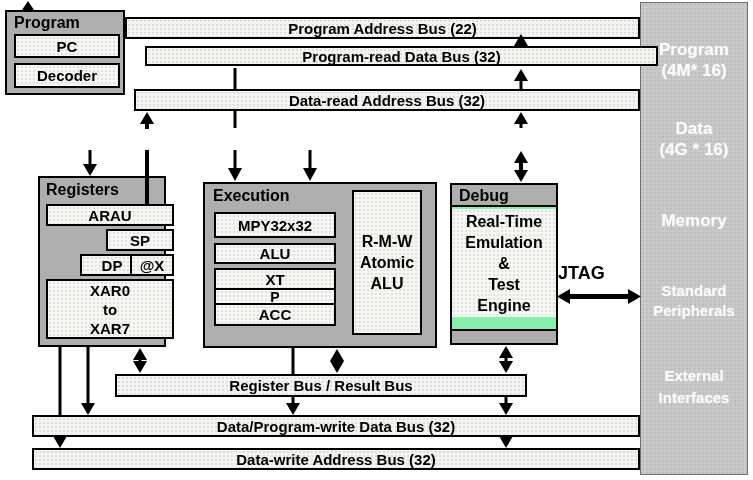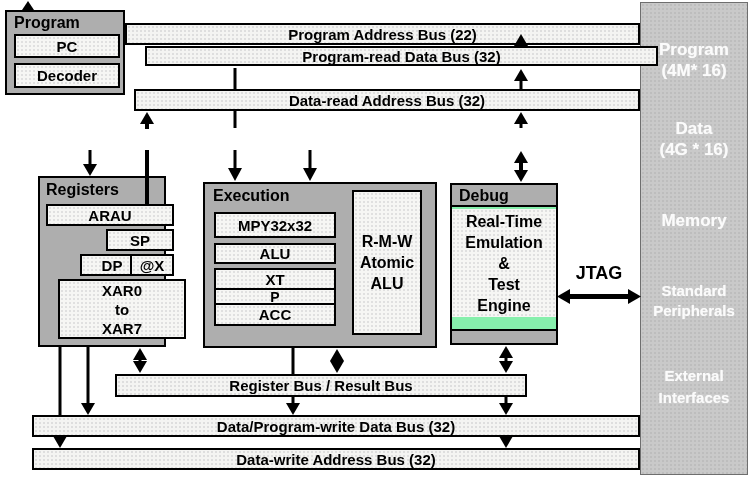--- a/index.html
+++ b/index.html
@@ -73,21 +73,21 @@
 (4M* 16)</div>
     <div class="panel-label" style="top:115px;font-size:17px;">Data
 (4G * 16)</div>
     <div class="panel-label" style="top:207px;font-size:17px;">Memory</div>
     <div class="panel-label" style="top:278px;font-size:15px;line-height:20px;">Standard
 Peripherals</div>
     <div class="panel-label" style="top:362px;font-size:15px;line-height:22px;">External
 Interfaces</div>
   </div>
 
-  <div class="abs bus" style="left:125px;top:23px;width:515px;height:22px;">
+  <div class="abs bus" style="left:125px;top:17px;width:515px;height:22px;">
     <span>Program Address Bus (22)</span>
   </div>
   <div class="abs bus" style="left:127px;top:46px;width:513px;height:20px;margin-left:18px;">
     <span>Program-read Data Bus (32)</span>
   </div>
   <div class="abs bus" style="left:134px;top:89px;width:506px;height:22px;">
     <span>Data-read Address Bus (32)</span>
   </div>
   <div class="abs bus" style="left:115px;top:374px;width:412px;height:23px;">
     <span>Register Bus / Result Bus</span>
@@ -116,21 +116,21 @@
     </div>
     <div class="inner" style="left:66px;top:51px;width:68px;height:22px;">
       <span>SP</span>
     </div>
     <div class="inner" style="left:40px;top:76px;width:52px;height:22px;padding-left:12px;">
       <span>DP</span>
     </div>
     <div class="inner" style="left:90px;top:76px;width:44px;height:22px;">
       <span>@X</span>
     </div>
-    <div class="inner multiline" style="left:18px;top:101px;width:128px;height:60px;line-height:19px;">XAR0
+    <div class="inner multiline" style="left:6px;top:101px;width:128px;height:60px;line-height:19px;">XAR0
 to
 XAR7</div>
   </div>
 
   <div class="abs unit" style="left:203px;top:182px;width:234px;height:166px;">
     <span class="unit-title" style="left:8px;top:3px;">Execution</span>
     <div class="inner" style="left:9px;top:28px;width:122px;height:26px;">
       <span>MPY32x32</span>
     </div>
     <div class="inner" style="left:9px;top:59px;width:122px;height:21px;">
@@ -155,21 +155,21 @@
       <span class="unit-title" style="left:7px;top:2px;">Debug</span>
     </div>
     <div class="debug-body multiline" style="top:24px;height:108px;">Real-Time
 Emulation
 &amp;
 Test
 Engine</div>
     <div class="debug-foot" style="bottom:0;height:14px;border-top:2px solid #000;"></div>
   </div>
 
-  <div class="abs" style="left:558px;top:263px;width:82px;text-align:center;font-size:18px;z-index:30;">JTAG</div>
+  <div class="abs" style="left:558px;top:263px;width:82px;font-size:18px;z-index:30;">JTAG</div>
 
   <svg class="overlay" width="753" height="480" viewBox="0 0 753 480">
     <g fill="#000000">
       <polygon points="22,10 34,10 28,1"></polygon>
     </g>
     <g fill="#000000">
       <polygon points="140,124 154,124 147,112"></polygon>
       <rect x="145" y="122" width="4" height="7"></rect>
       <rect x="145" y="150" width="4" height="54"></rect>
     </g>

